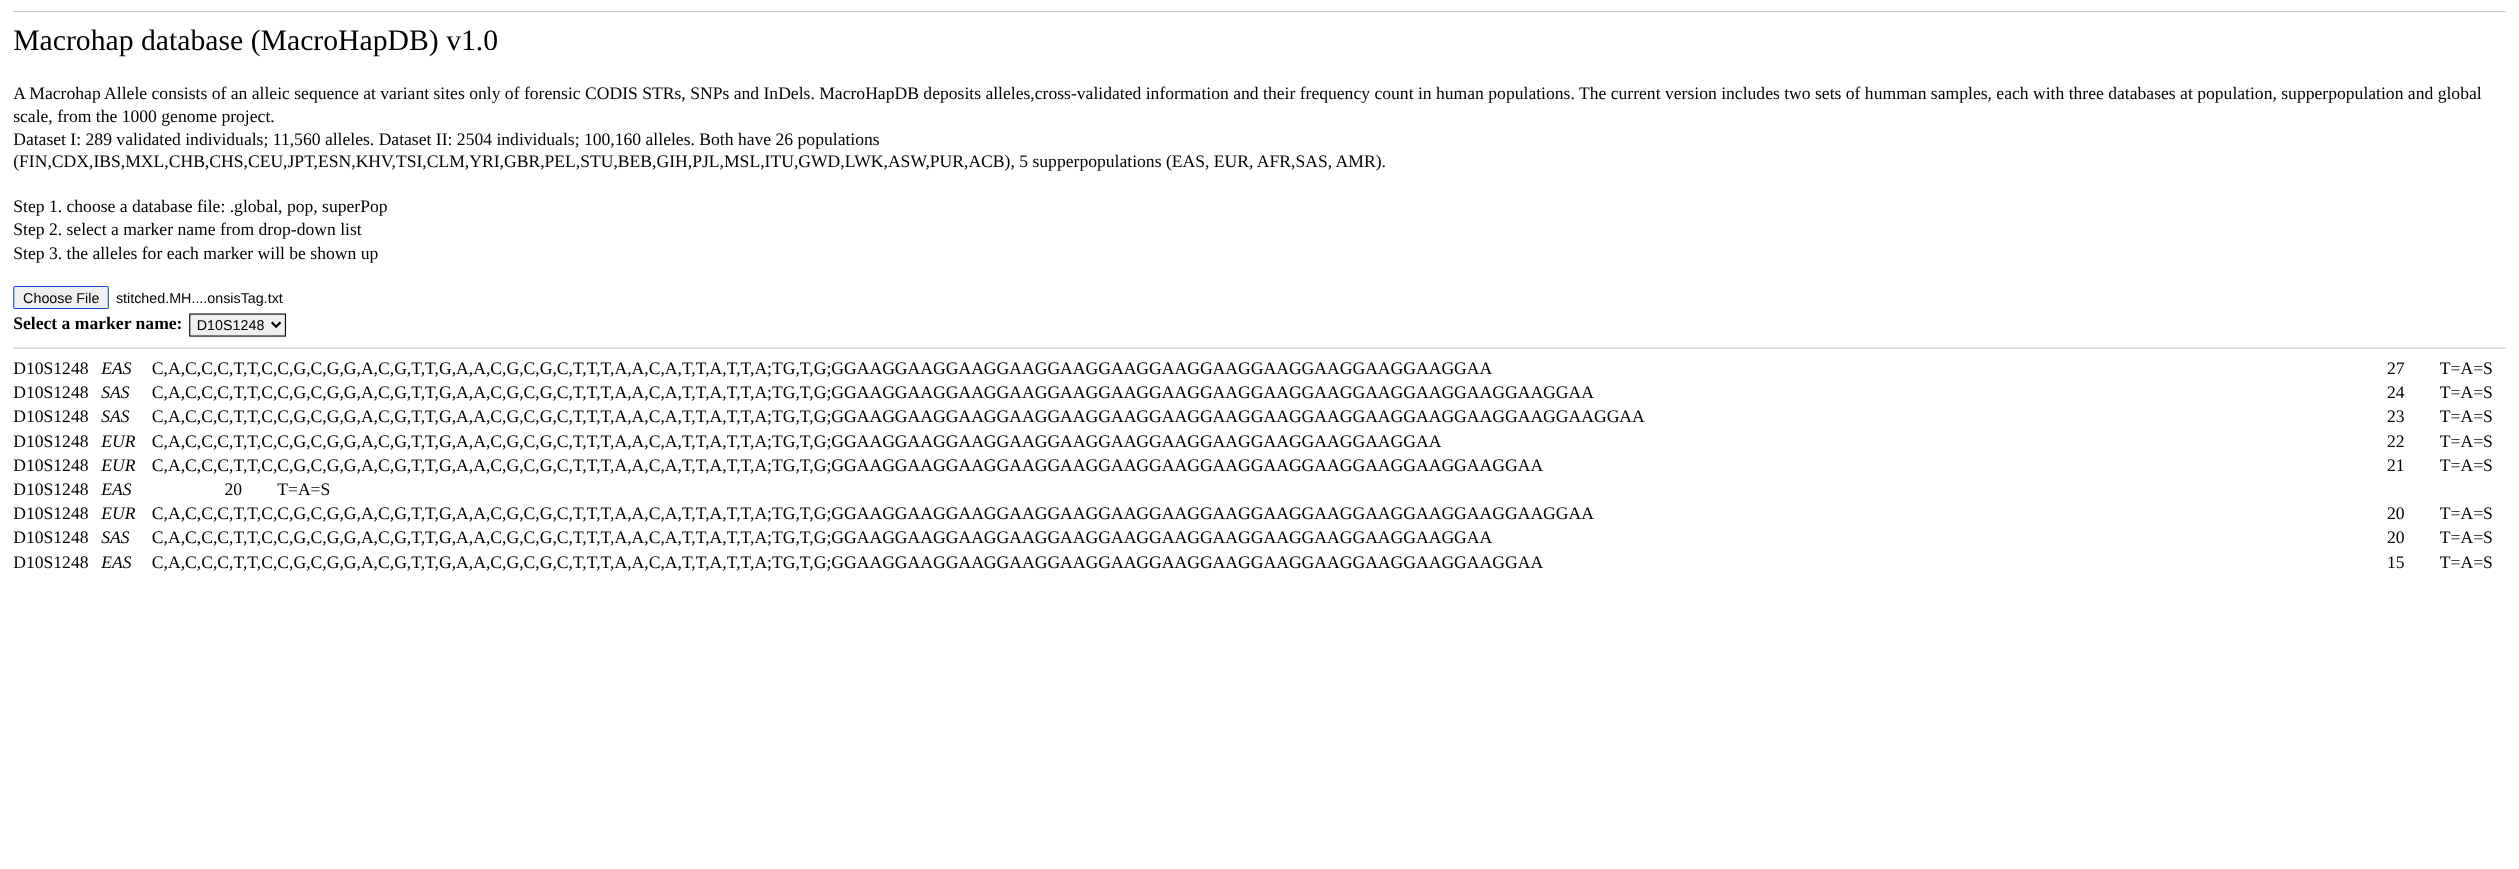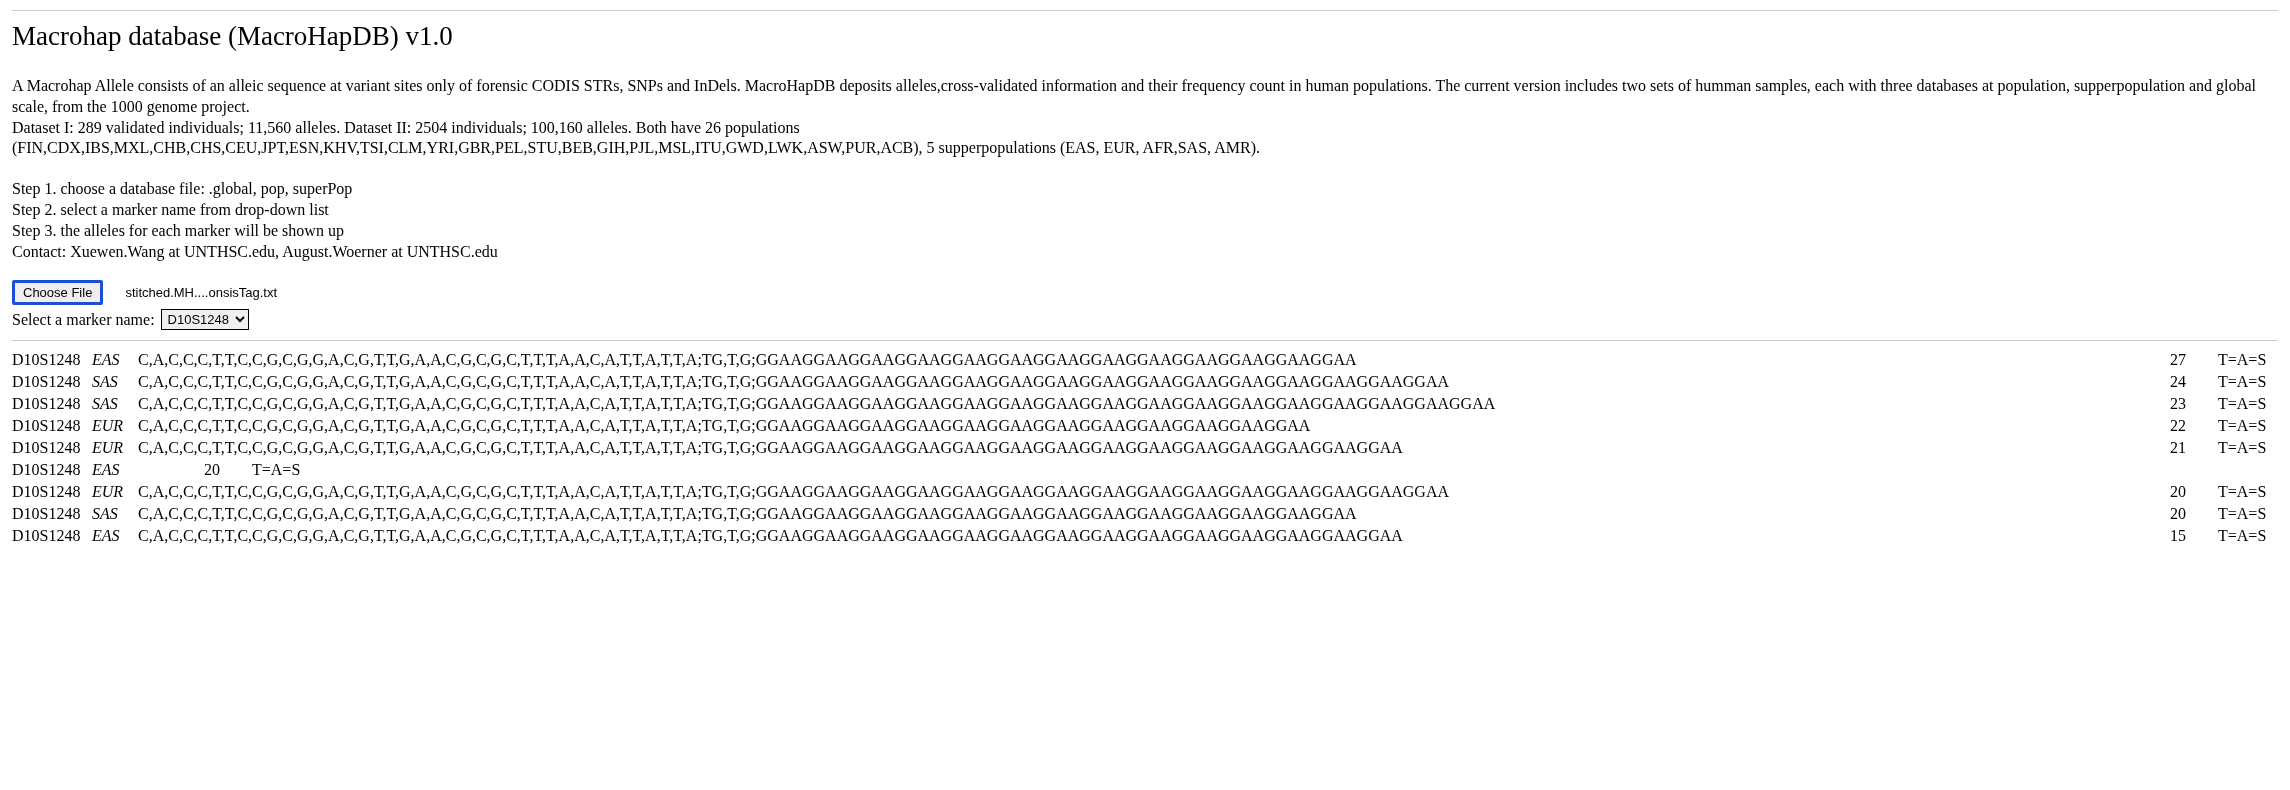--- a/index.html
+++ b/index.html
@@ -24,28 +24,28 @@
     }
     .intro { max-width: 2260px; line-height: 1.3; }
     .intro p { margin: 0; }
     .usage-block { margin-top: 20px; line-height: 1.3; }
     .usage-block p { margin: 0; }
     .file-row { margin-top: 18px; display: flex; align-items: center; gap: 6px; }
     .choose-file {
       font-family: Arial, sans-serif;
       font-size: 13px;
       padding: 2px 8px;
-      border: 3px solid #1d4ed8;
+      border: 1px solid #1d4ed8;
       border-radius: 2px;
       background: #efefef;
       cursor: pointer;
     }
-    .file-name { font-family: Arial, sans-serif; font-size: 13px; margin-left: 16px; }
+    .file-name { font-family: Arial, sans-serif; font-size: 13px; }
     .marker-row { margin-top: 4px; display: flex; align-items: center; gap: 6px; }
-    .marker-row label { font-size: 16px; }
+    .marker-row label { font-size: 16px; font-weight: bold; }
     select {
       font-family: Arial, sans-serif;
       font-size: 13px;
       border: 1px solid #000;
       padding: 1px 2px;
     }
     hr.mid-rule {
       border: none;
       border-top: 1px solid #ccc;
       margin: 10px 0 8px 0;
@@ -73,21 +73,20 @@
 <div class="intro">
   <p>A Macrohap Allele consists of an alleic sequence at variant sites only of forensic CODIS STRs, SNPs and InDels. MacroHapDB deposits alleles,cross-validated information and their frequency count in human populations. The current version includes two sets of humman samples, each with three databases at population, supperpopulation and global scale, from the 1000 genome project.</p>
   <p>Dataset I: 289 validated individuals; 11,560 alleles. Dataset II: 2504 individuals; 100,160 alleles. Both have 26 populations</p>
   <p>(FIN,CDX,IBS,MXL,CHB,CHS,CEU,JPT,ESN,KHV,TSI,CLM,YRI,GBR,PEL,STU,BEB,GIH,PJL,MSL,ITU,GWD,LWK,ASW,PUR,ACB), 5 supperpopulations (EAS, EUR, AFR,SAS, AMR).</p>
 </div>
 
 <div class="usage-block">
   <p>Step 1. choose a database file: .global, pop, superPop</p>
   <p>Step 2. select a marker name from drop-down list</p>
   <p>Step 3. the alleles for each marker will be shown up</p>
-  <p>Contact: Xuewen.Wang at UNTHSC.edu, August.Woerner at UNTHSC.edu</p>
 </div>
 
 <div class="file-row">
   <button class="choose-file">Choose File</button>
   <span class="file-name">stitched.MH....onsisTag.txt</span>
 </div>
 
 <div class="marker-row">
   <label>Select a marker name:</label>
   <select>

